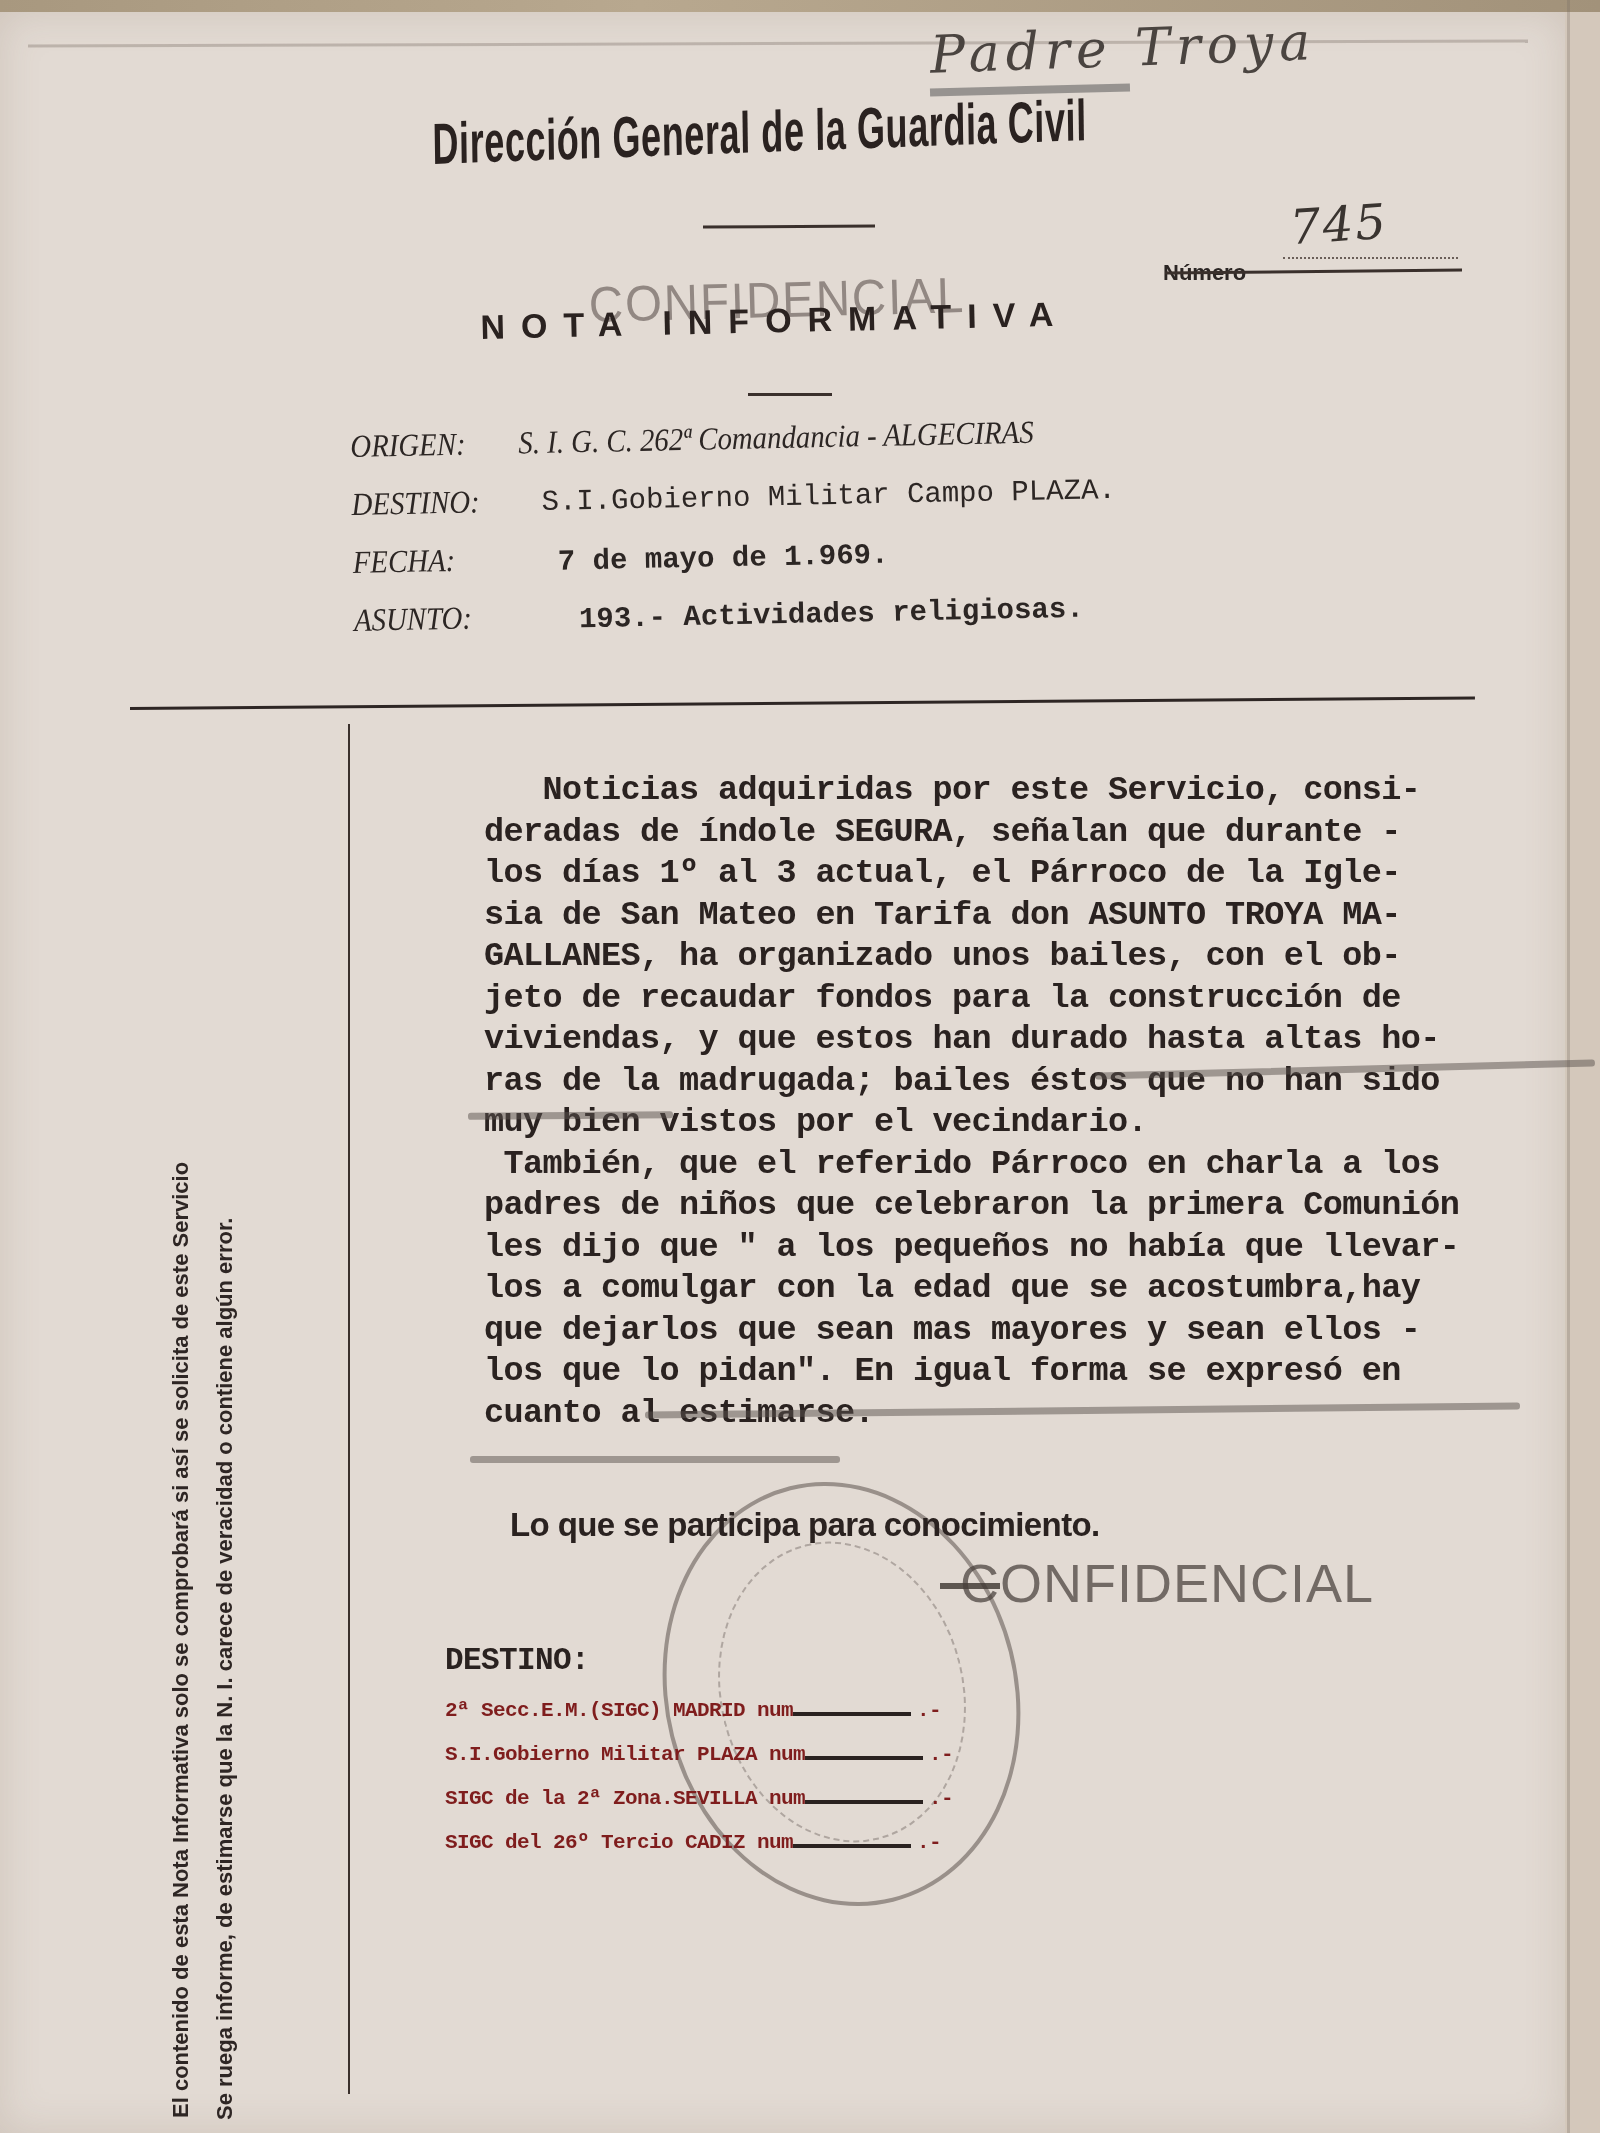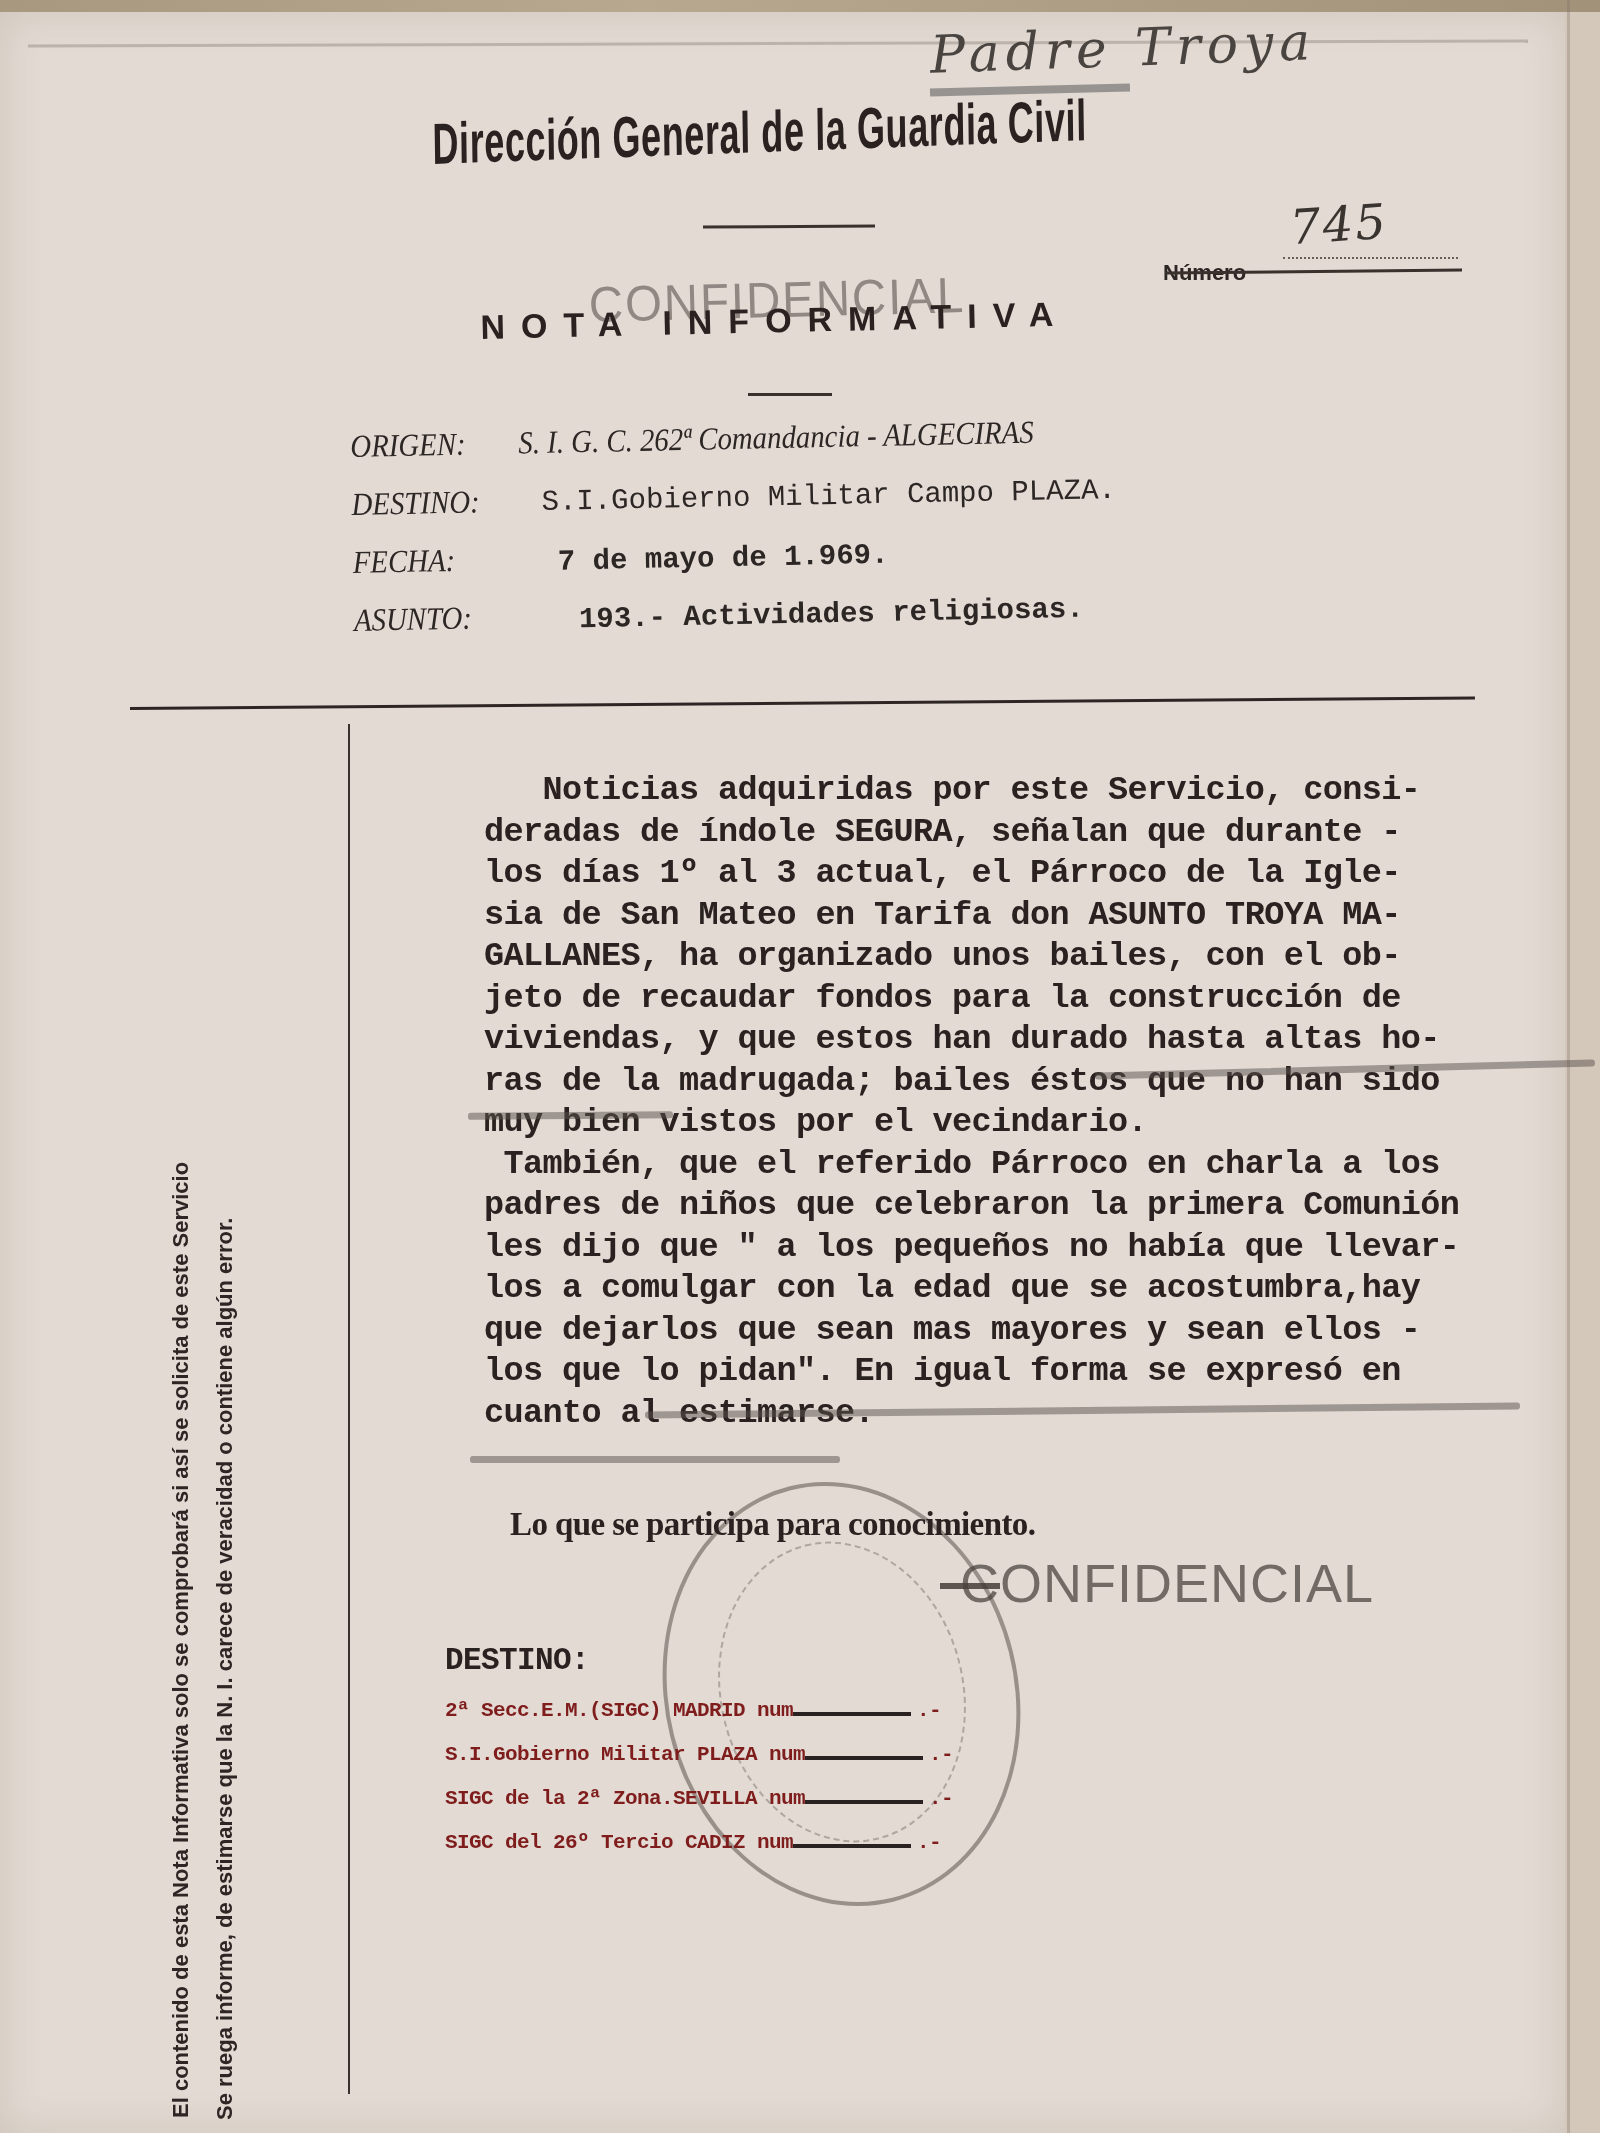--- a/index.html
+++ b/index.html
@@ -240,21 +240,21 @@
     .hl-underline {
       position: absolute;
       height: 7px;
       background: rgba(90,82,78,0.5);
       border-radius: 3px;
     }
 
     .closing-line {
       position: absolute;
       left: 510px; top: 1506px;
-      font-family: Liberation Serif, serif;
+      font-family: Liberation Sans, sans-serif;
       font-weight: bold;
       font-size: 33px;
       color: #2a2220;
       white-space: pre;
       letter-spacing: -0.6px;
     }
     .stamp-confidencial-bottom {
       position: absolute;
       left: 960px; top: 1552px;
       font-family: "Liberation Sans", sans-serif;

